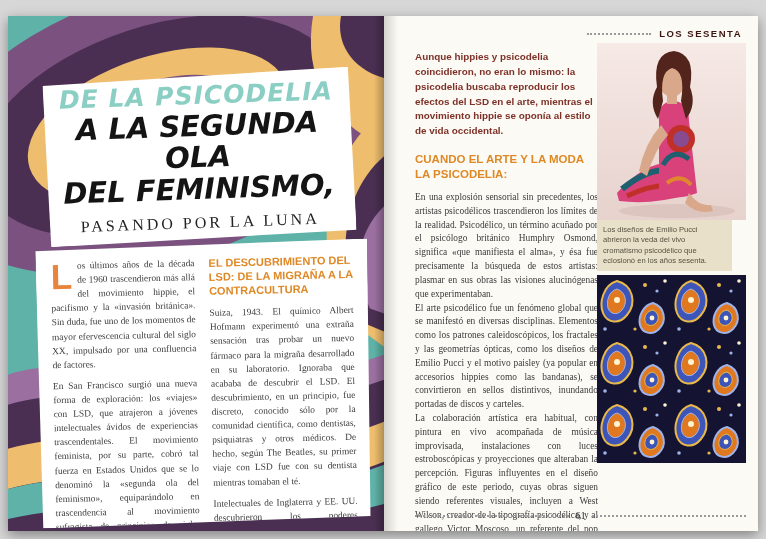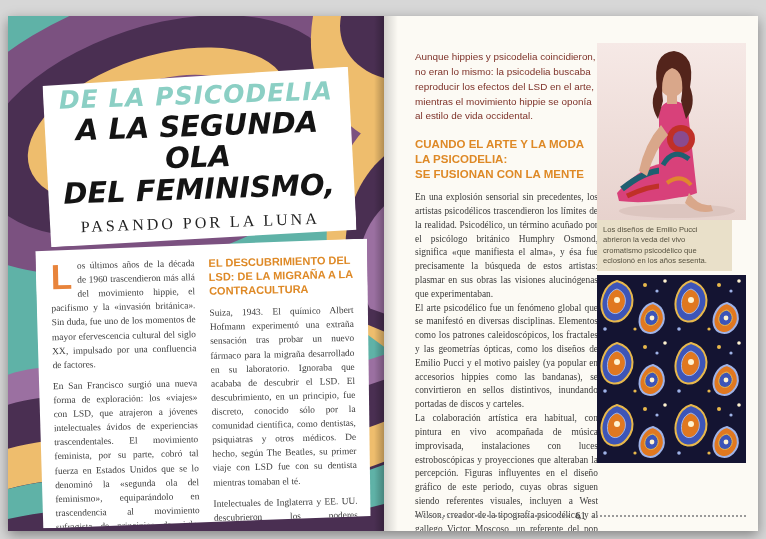--- a/index.html
+++ b/index.html
@@ -33,21 +33,21 @@
           line-height:1.28;color:#de8926;margin:0 0 8px 0;text-align:left;}
   
   .page-right{width:374px;position:relative;background:#fcfaf4;overflow:hidden;}
   .page-right::before{content:"";position:absolute;left:0;top:0;bottom:0;width:14px;
           background:linear-gradient(90deg,rgba(0,0,0,.16),transparent);z-index:5;}
   .pr-header{position:absolute;top:12px;right:16px;display:flex;align-items:center;gap:8px;z-index:6;}
   .dotline{border-top:2px dotted #9a9a9a;height:0;}
   .pr-header .dotline{width:64px;}
   .section-label{font-weight:bold;font-size:9.5px;letter-spacing:1.5px;color:#3d1412;}
   .pr-col{position:absolute;left:31px;top:34px;width:183px;z-index:2;}
-  .intro{font-weight:normal;font-size:9.9px;line-height:1.5;color:#7d3128;margin:0 0 13px 0;}
+  .intro{font-weight:bold;font-size:9.9px;line-height:1.5;color:#7d3128;margin:0 0 13px 0;}
   .pr-heading{font-weight:bold;font-size:11.5px;line-height:1.3;color:#de8926;margin:0 0 9px 0;}
   .pr-heading span{display:block;}
   .pr-body p{font-family:"Liberation Serif",serif;font-size:9.4px;line-height:1.47;
           color:#3b3b3b;text-align:justify;margin:0;}
   .pagenum-row{position:absolute;left:31px;right:12px;bottom:10px;display:flex;
           align-items:center;gap:6px;z-index:2;}
   .pagenum-row .dotline{flex:1;}
   .page-number{font-family:"Liberation Serif",serif;font-size:10.5px;color:#333;}
   .pr-figures{position:absolute;left:213px;top:27px;width:135px;z-index:2;}
   .figure svg{display:block;width:149px;}
@@ -97,27 +97,30 @@
         <div class="col">
           <h3 class="col2-heading">EL DESCUBRIMIENTO DEL LSD: DE LA MIGRAÑA A LA CONTRACULTURA</h3>
           <p>Suiza, 1943. El químico Albert Hofmann experimentó una extraña sensación tras probar un nuevo fármaco para la migraña desarrollado en su laboratorio. Ignoraba que acababa de descubrir el LSD. El descubrimiento, en un principio, fue discreto, conocido sólo por la comunidad científica, como dentistas, psiquiatras y otros médicos. De hecho, según The Beatles, su primer viaje con LSD fue con su dentista mientras tomaban el té.</p>
           <p>Intelectuales de Inglaterra y EE. UU. descubrieron los poderes alucinógenos del LSD, asociándolo a la búsqueda de una conciencia superior y derribar las «mentiras de la sociedad». Se veía como una forma de sabiduría e iluminación.</p>
         </div>
       </div>
     </div>
 
     <div class="page-right">
 
+      <div class="pr-header">
+        <div class="dotline"></div>
+        <div class="section-label">LOS SESENTA</div>
+      </div>
 
       <div class="pr-col">
         <p class="intro">Aunque hippies y psicodelia coincidieron, no eran lo mismo: la psicodelia buscaba reproducir los efectos del LSD en el arte, mientras el movimiento hippie se oponía al estilo de vida occidental.</p>
         <h2 class="pr-heading">
           <span>CUANDO EL ARTE Y LA MODA</span>
           <span>LA PSICODELIA:</span>
-          <span>SE FUSIONAN CON LA MENTE</span>
         </h2>
         <div class="pr-body">
           <p>En una explosión sensorial sin precedentes, los artistas psicodélicos trascendieron los límites de la realidad. Psicodélico, un término acuñado por el psicólogo británico Humphry Osmond, significa «que manifiesta el alma», y ésa fue precisamente la búsqueda de estos artistas: plasmar en sus obras las visiones alucinógenas que experimentaban.</p>
           <p>El arte psicodélico fue un fenómeno global que se manifestó en diversas disciplinas. Elementos como los patrones caleidoscópicos, los fractales y las geometrías ópticas, como los diseños de Emilio Pucci y el motivo paisley (ya popular en accesorios hippies como las bandanas), se convirtieron en sellos distintivos, inundando portadas de discos y carteles.</p>
           <p>La colaboración artística era habitual, con pintura en vivo acompañada de música improvisada, instalaciones con luces estroboscópicas y proyecciones que alteraban la percepción. Figuras influyentes en el diseño gráfico de este periodo, cuyas obras siguen siendo referentes visuales, incluyen a West Wilson, creador de la tipografía psicodélica, y al gallego Victor Moscoso, un referente del pop art.</p>
 
         </div>
       </div>
 
       <div class="pr-figures">

